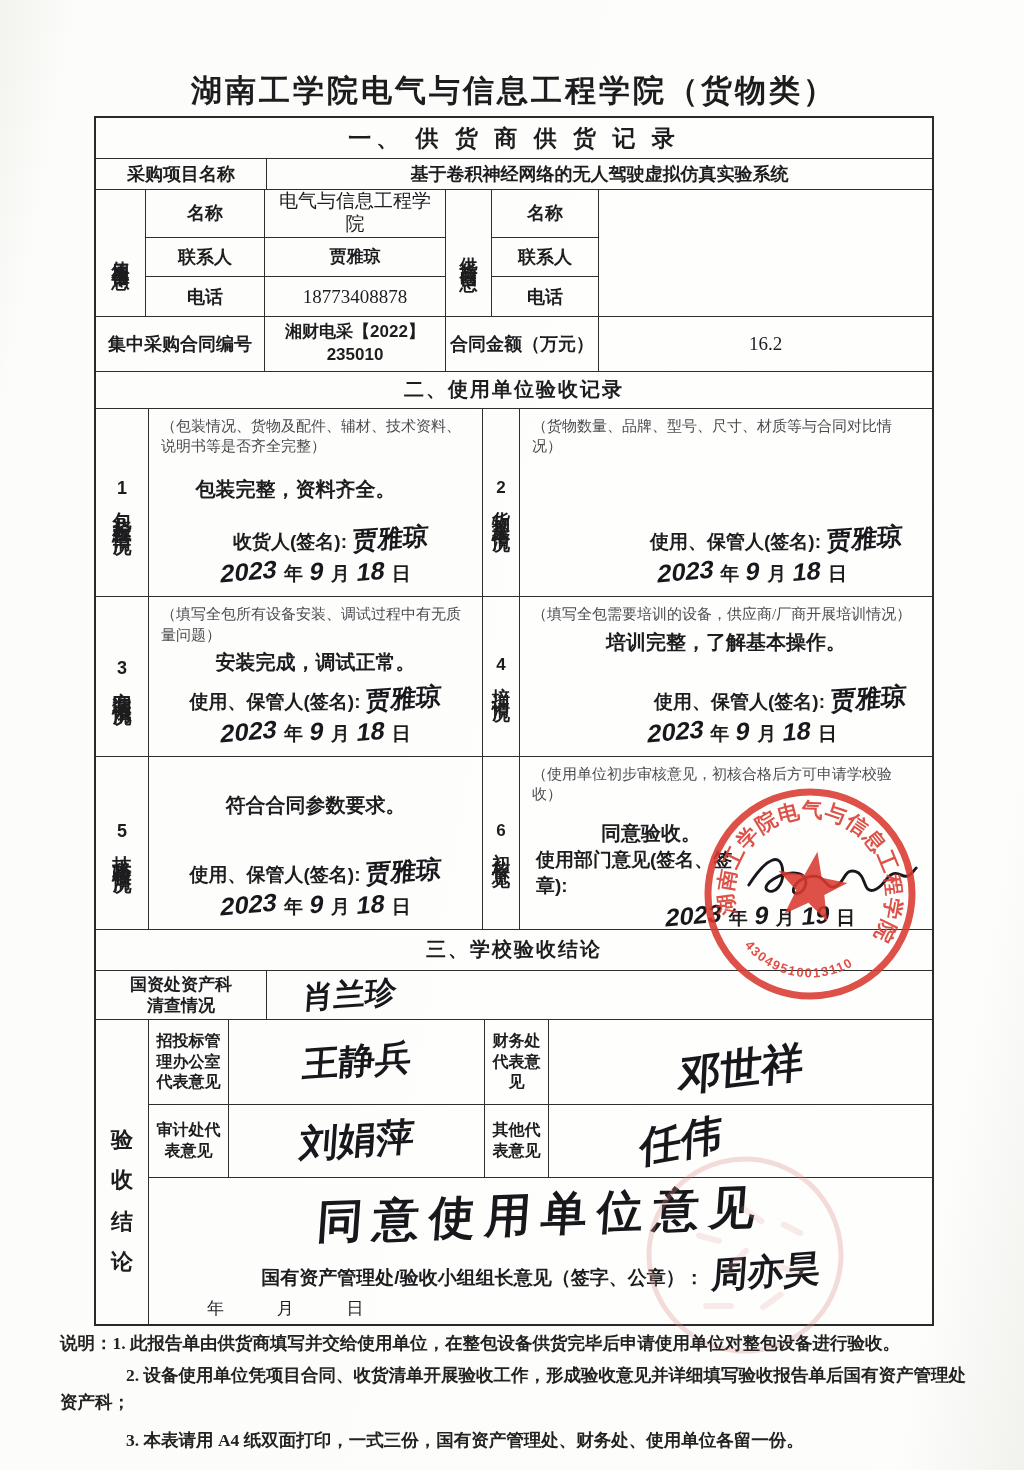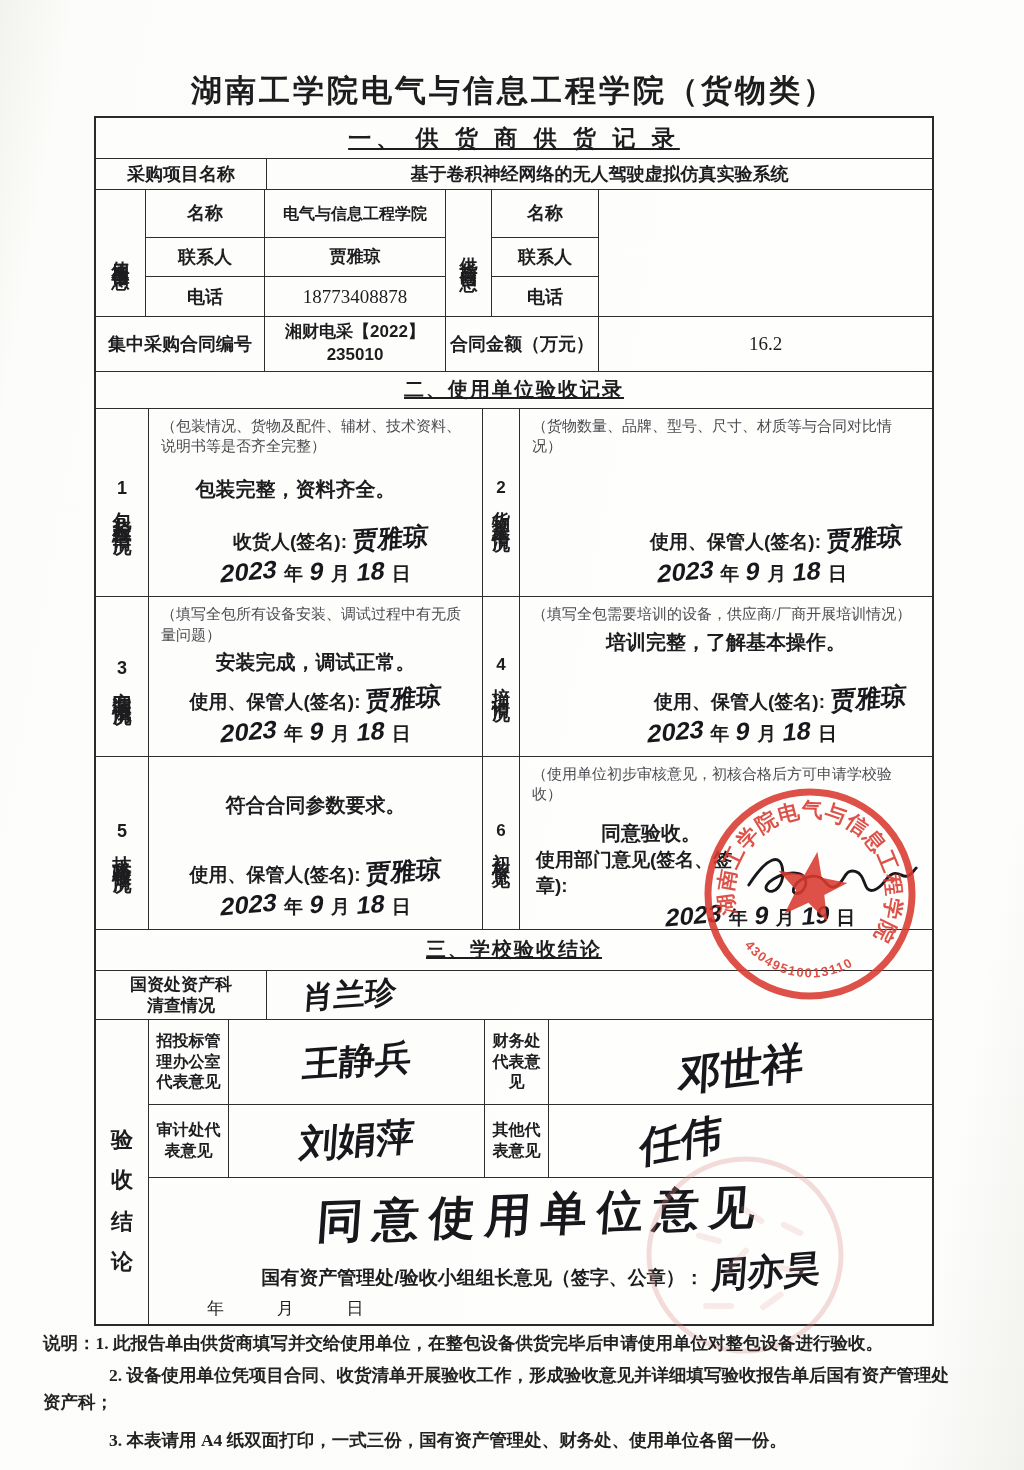--- a/index.html
+++ b/index.html
@@ -10,21 +10,21 @@
     font-size:31px;font-weight:bold;letter-spacing:3px;}
   .tbl{position:absolute;left:94px;top:116px;width:840px;height:1210px;
     border:2.5px solid #2a2a2a;box-sizing:border-box;display:flex;flex-direction:column;background:rgba(255,255,255,.35);}
   .row{display:flex;box-sizing:border-box;}
   .col{display:flex;flex-direction:column;box-sizing:border-box;}
   .bb{border-bottom:1.6px solid #2e2e2e;}
   .br{border-right:1.6px solid #2e2e2e;}
   .cell{display:flex;align-items:center;justify-content:center;text-align:center;box-sizing:border-box;}
   .lab{font-weight:bold;font-size:18px;}
   .flex1{flex:1;}
-  .sech{align-items:center;justify-content:center;font-weight:bold;text-decoration:underline;}
+  .sech{align-items:center;justify-content:center;font-weight:bold;}
   .sech1{font-size:23px;letter-spacing:5px;}
   .sech2{font-size:20px;letter-spacing:2px;}
   .vtext{writing-mode:vertical-lr;text-orientation:upright;font-weight:bold;}
   .serifv{font-family:"Liberation Serif",serif;}
   .numcol{display:flex;flex-direction:column;align-items:center;justify-content:center;box-sizing:border-box;}
   .bno{font-size:18px;font-weight:bold;line-height:1;}
   .bcontent{display:flex;flex-direction:column;height:100%;box-sizing:border-box;padding:7px 12px 9px;position:relative;}
   .hint{font-family:"Liberation Serif",serif;font-size:15px;color:#4c4c50;line-height:1.35;text-align:left;}
   .concl{text-align:center;font-size:20px;font-weight:bold;margin-top:20px;}
   .spacer{flex:1;}
@@ -33,21 +33,21 @@
   .hw{display:inline-block;font-weight:700;color:#17171c;transform:skewX(-8deg) rotate(-4deg);}
   .hwd{display:inline-block;font-weight:700;color:#17171c;font-size:25px;transform:skewX(-12deg) rotate(-5deg);margin:0 4px;}
   .u{margin:0 3px;}
   .sig24{font-size:25px;margin-left:6px;}
   .sig30{font-size:31px;}
   .sig36{font-size:36px;}
   .sig40{font-size:42px;}
   .sig38{font-size:36px;margin-left:8px;}
   .bigop{font-size:46px;letter-spacing:10px;transform:rotate(-2deg) skewX(-6deg);}
   .stamp{position:absolute;pointer-events:none;}
-  .notes{position:absolute;left:43px;top:1330px;width:906px;font-family:"Liberation Serif",serif;
+  .notes{position:absolute;left:60px;top:1330px;width:906px;font-family:"Liberation Serif",serif;
     font-size:17.5px;font-weight:600;line-height:1.58;color:#222;}
   .notes p{margin:0 0 4px 0;}
   .ind{text-indent:66px;}
   .blankdate span{margin-left:48px;}
 </style>
 </head>
 <body>
 
 <div class="paper">
 
@@ -77,21 +77,21 @@
             <span>名称</span>
           </div>
         <div class="cell bb lab" style="height:39px">
             <span>联系人</span>
           </div>
         <div class="cell lab flex1">
             <span>电话</span>
           </div>
       </div>
       <div class="col br" style="width:181px">
-        <div class="cell bb" style="height:48px;font-weight:bold;font-size:16px;line-height:1.2;padding:0 10px">
+        <div class="cell bb" style="height:48px;font-weight:normal;font-size:19px;line-height:1.2;padding:0 10px">
             <span>电气与信息工程学院</span>
           </div>
         <div class="cell bb" style="height:39px;font-weight:bold;font-size:17px">
             <span>贾雅琼</span>
           </div>
         <div class="cell flex1 serifv" style="font-size:19px">
             <span>18773408878</span>
           </div>
       </div>
       <div class="cell br" style="width:46px">

